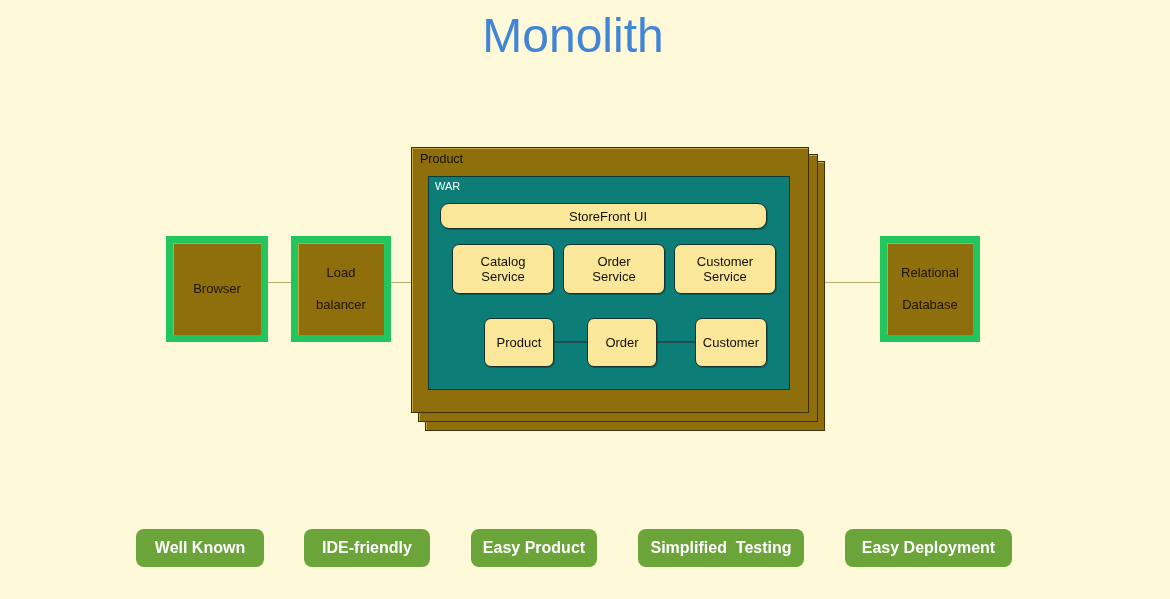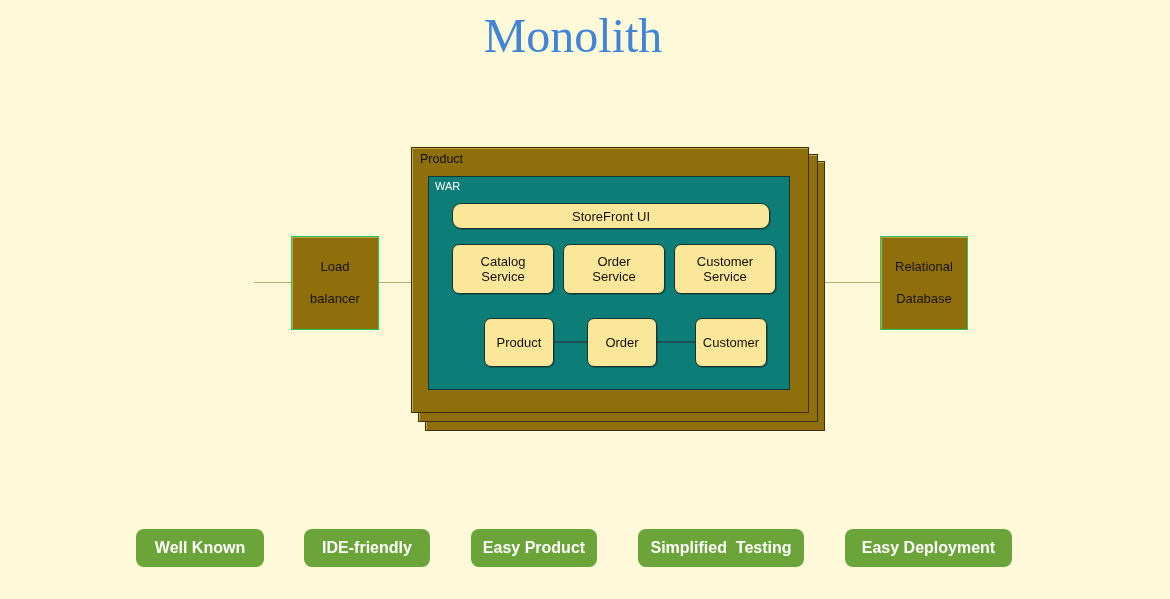--- a/index.html
+++ b/index.html
@@ -19,21 +19,21 @@
   #title {
     position: absolute;
     left: 0;
     top: 8px;
     width: 1146px;
     text-align: center;
     font-size: 48px;
     font-weight: 400;
     color: #4285d6;
     letter-spacing: 0px;
-    font-family: Liberation Serif, serif;
+    font-family: Liberation Sans, sans-serif;
   }
 
   
   #diagram {
     position: absolute;
     left: 0;
     top: 0;
     width: 1170px;
     height: 500px;
   }
@@ -46,21 +46,21 @@
   }
   .link.dark {
     background: #1d4f52;
     height: 2px;
   }
 
   
   .node-gold {
     position: absolute;
     background: #8f6f0c;
-    border: 1px solid #22c55e;
+    border: 7px solid #22c55e;
     box-shadow: inset 1px 1px 0 #c6a63e;
     color: #1a1403;
     font-size: 13px;
     line-height: 16px;
     text-align: center;
     display: flex;
     align-items: center;
     justify-content: center;
   }
   .node-gold span { display: block; }
@@ -163,21 +163,21 @@
   <div class="stack-layer" style="left:418px; top:154px; width:398px; height:266px;"></div>
 
   <div id="tomcat" style="left:411px; top:147px; width:396px; height:264px;">
     <div id="tomcat-label">Product</div>
   </div>
 
   <div id="war" style="left:428px; top:176px; width:360px; height:212px;">
     <div id="war-label">WAR</div>
   </div>
 
-  <div class="ybox" id="storefront" style="left:452px; top:203px; width:316px; height:24px;">
+  <div class="ybox" id="storefront" style="left:440px; top:203px; width:316px; height:24px;padding-left:9px;">
     <span>StoreFront UI</span>
   </div>
 
   <div class="ybox" style="left:452px; top:244px; width:100px; height:48px;">
     <div>
       <span>Catalog</span><br>
       <span>Service</span>
     </div>
   </div>
   <div class="ybox" style="left:563px; top:244px; width:100px; height:48px;">
@@ -199,20 +199,23 @@
   <div class="ybox" style="left:484px; top:318px; width:68px; height:47px;">
     <span>Product</span>
   </div>
   <div class="ybox" style="left:587px; top:318px; width:68px; height:47px;">
     <span>Order</span>
   </div>
   <div class="ybox" style="left:695px; top:318px; width:70px; height:47px;">
     <span>Customer</span>
   </div>
 
+  <div class="node-gold" style="left:166px; top:236px; width:88px; height:92px;">
+    <span>Browser</span>
+  </div>
 
   <div class="node-gold" style="left:291px; top:236px; width:86px; height:92px;">
     <div>
       <span>Load</span><br>
       <span>balancer</span>
     </div>
   </div>
 
   <div class="node-gold" style="left:880px; top:236px; width:86px; height:92px;">
     <div>

